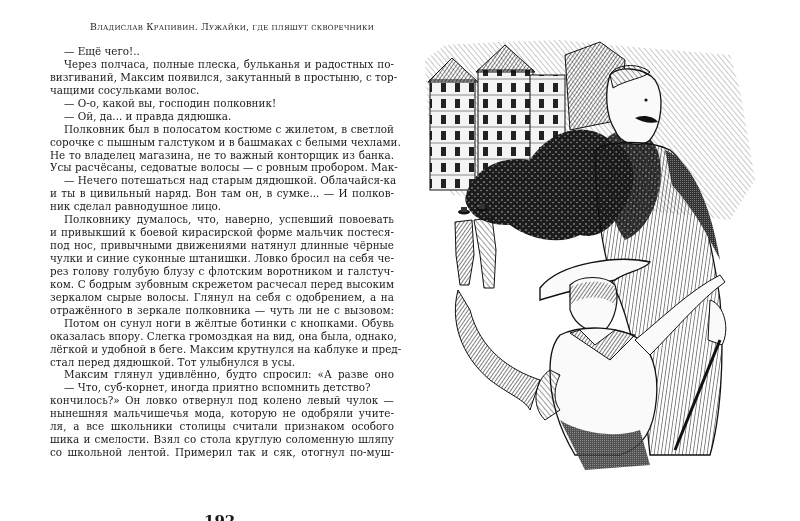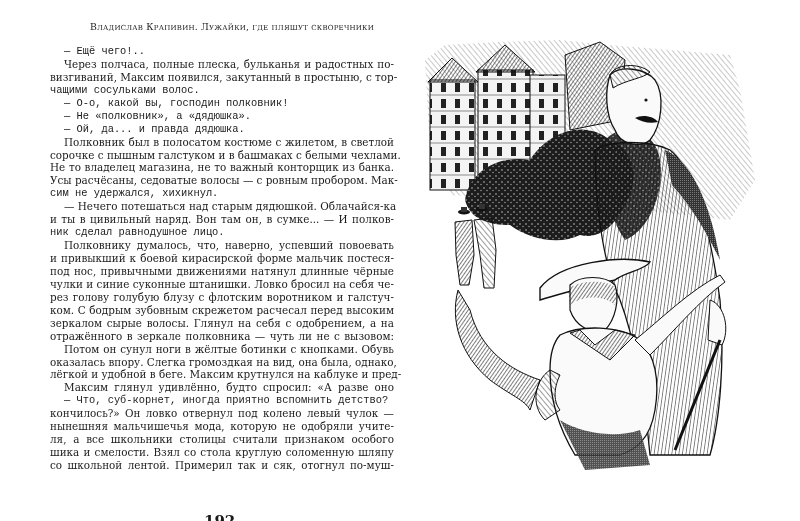--- a/index.html
+++ b/index.html
@@ -1,58 +1,57 @@
 <!DOCTYPE html>
 <html><head>
 <meta charset="utf-8">
 <style>
   html, body { margin:0; padding:0; }
   body { width:800px; height:521px; background:#ffffff; position:relative; overflow:hidden; font-family:"DejaVu Serif", serif; color:#1a1a1a; }
   .page-left { position:absolute; left:0; top:0; width:410px; height:507px; }
   .running-head { position:absolute; left:90px; top:21px; font-size:9.3px; letter-spacing:0.2px; white-space:nowrap; color:#222; font-variant:small-caps; }
   .body-text { position:absolute; left:50px; top:45px; width:344px; font-size:10.4px; line-height:12.95px; }
   .line { white-space:nowrap; text-align:justify; text-align-last:justify; height:12.95px; overflow:visible; }
-  .line.last { text-align-last:left;font-family:Liberation Mono, monospace; }
+  .line.last { text-align-last:left; }
   .line.indent { padding-left:14px; }
   .folio { position:absolute; left:204px; top:512px; font-size:15px; font-weight:bold; }
   .page-right { position:absolute; left:410px; top:0; width:390px; height:521px; }
   .illustration { position:absolute; left:0; top:0; width:390px; height:521px; }
 </style>
 </head>
 <body>
 
 <div class="page-left">
   <div class="running-head">Владислав Крапивин. Лужайки, где пляшут скворечники</div>
   <div class="body-text" id="body-text">
       <div class="line indent last">— Ещё чего!..</div>
       <div class="line indent">Через полчаса, полные плеска, бульканья и радостных по-</div>
       <div class="line">визгиваний, Максим появился, закутанный в простыню, с тор-</div>
       <div class="line last">чащими сосульками волос.</div>
       <div class="line indent last">— О-о, какой вы, господин полковник!</div>
-      <div class="line indent last">— Не «полковник», а «дядюшка».</div>
       <div class="line indent last">— Ой, да... и правда дядюшка.</div>
       <div class="line indent">Полковник был в полосатом костюме с жилетом, в светлой</div>
       <div class="line">сорочке с пышным галстуком и в башмаках с белыми чехлами.</div>
       <div class="line">Не то владелец магазина, не то важный конторщик из банка.</div>
       <div class="line">Усы расчёсаны, седоватые волосы — с ровным пробором. Мак-</div>
-      <div class="line last">сим не удержался, хихикнул.</div>
       <div class="line indent">— Нечего потешаться над старым дядюшкой. Облачайся-ка</div>
       <div class="line">и ты в цивильный наряд. Вон там он, в сумке... — И полков-</div>
       <div class="line last">ник сделал равнодушное лицо.</div>
       <div class="line indent">Полковнику думалось, что, наверно, успевший повоевать</div>
       <div class="line">и привыкший к боевой кирасирской форме мальчик постеся-</div>
       <div class="line">под нос, привычными движениями натянул длинные чёрные</div>
       <div class="line">чулки и синие суконные штанишки. Ловко бросил на себя че-</div>
       <div class="line">рез голову голубую блузу с флотским воротником и галстуч-</div>
       <div class="line">ком. С бодрым зубовным скрежетом расчесал перед высоким</div>
       <div class="line">зеркалом сырые волосы. Глянул на себя с одобрением, а на</div>
       <div class="line">отражённого в зеркале полковника — чуть ли не с вызовом:</div>
       <div class="line indent">Потом он сунул ноги в жёлтые ботинки с кнопками. Обувь</div>
       <div class="line">оказалась впору. Слегка громоздкая на вид, она была, однако,</div>
       <div class="line">лёгкой и удобной в беге. Максим крутнулся на каблуке и пред-</div>
+      <div class="line last">стал перед дядюшкой. Тот улыбнулся в усы.</div>
       <div class="line indent">Максим глянул удивлённо, будто спросил: «А разве оно</div>
       <div class="line indent last">— Что, суб-корнет, иногда приятно вспомнить детство?</div>
       <div class="line">кончилось?» Он ловко отвернул под колено левый чулок —</div>
       <div class="line">нынешняя мальчишечья мода, которую не одобряли учите-</div>
       <div class="line">ля, а все школьники столицы считали признаком особого</div>
       <div class="line">шика и смелости. Взял со стола круглую соломенную шляпу</div>
       <div class="line">со школьной лентой. Примерил так и сяк, отогнул по-муш-</div>
     </div>
   <div class="folio">192</div>
 </div>

